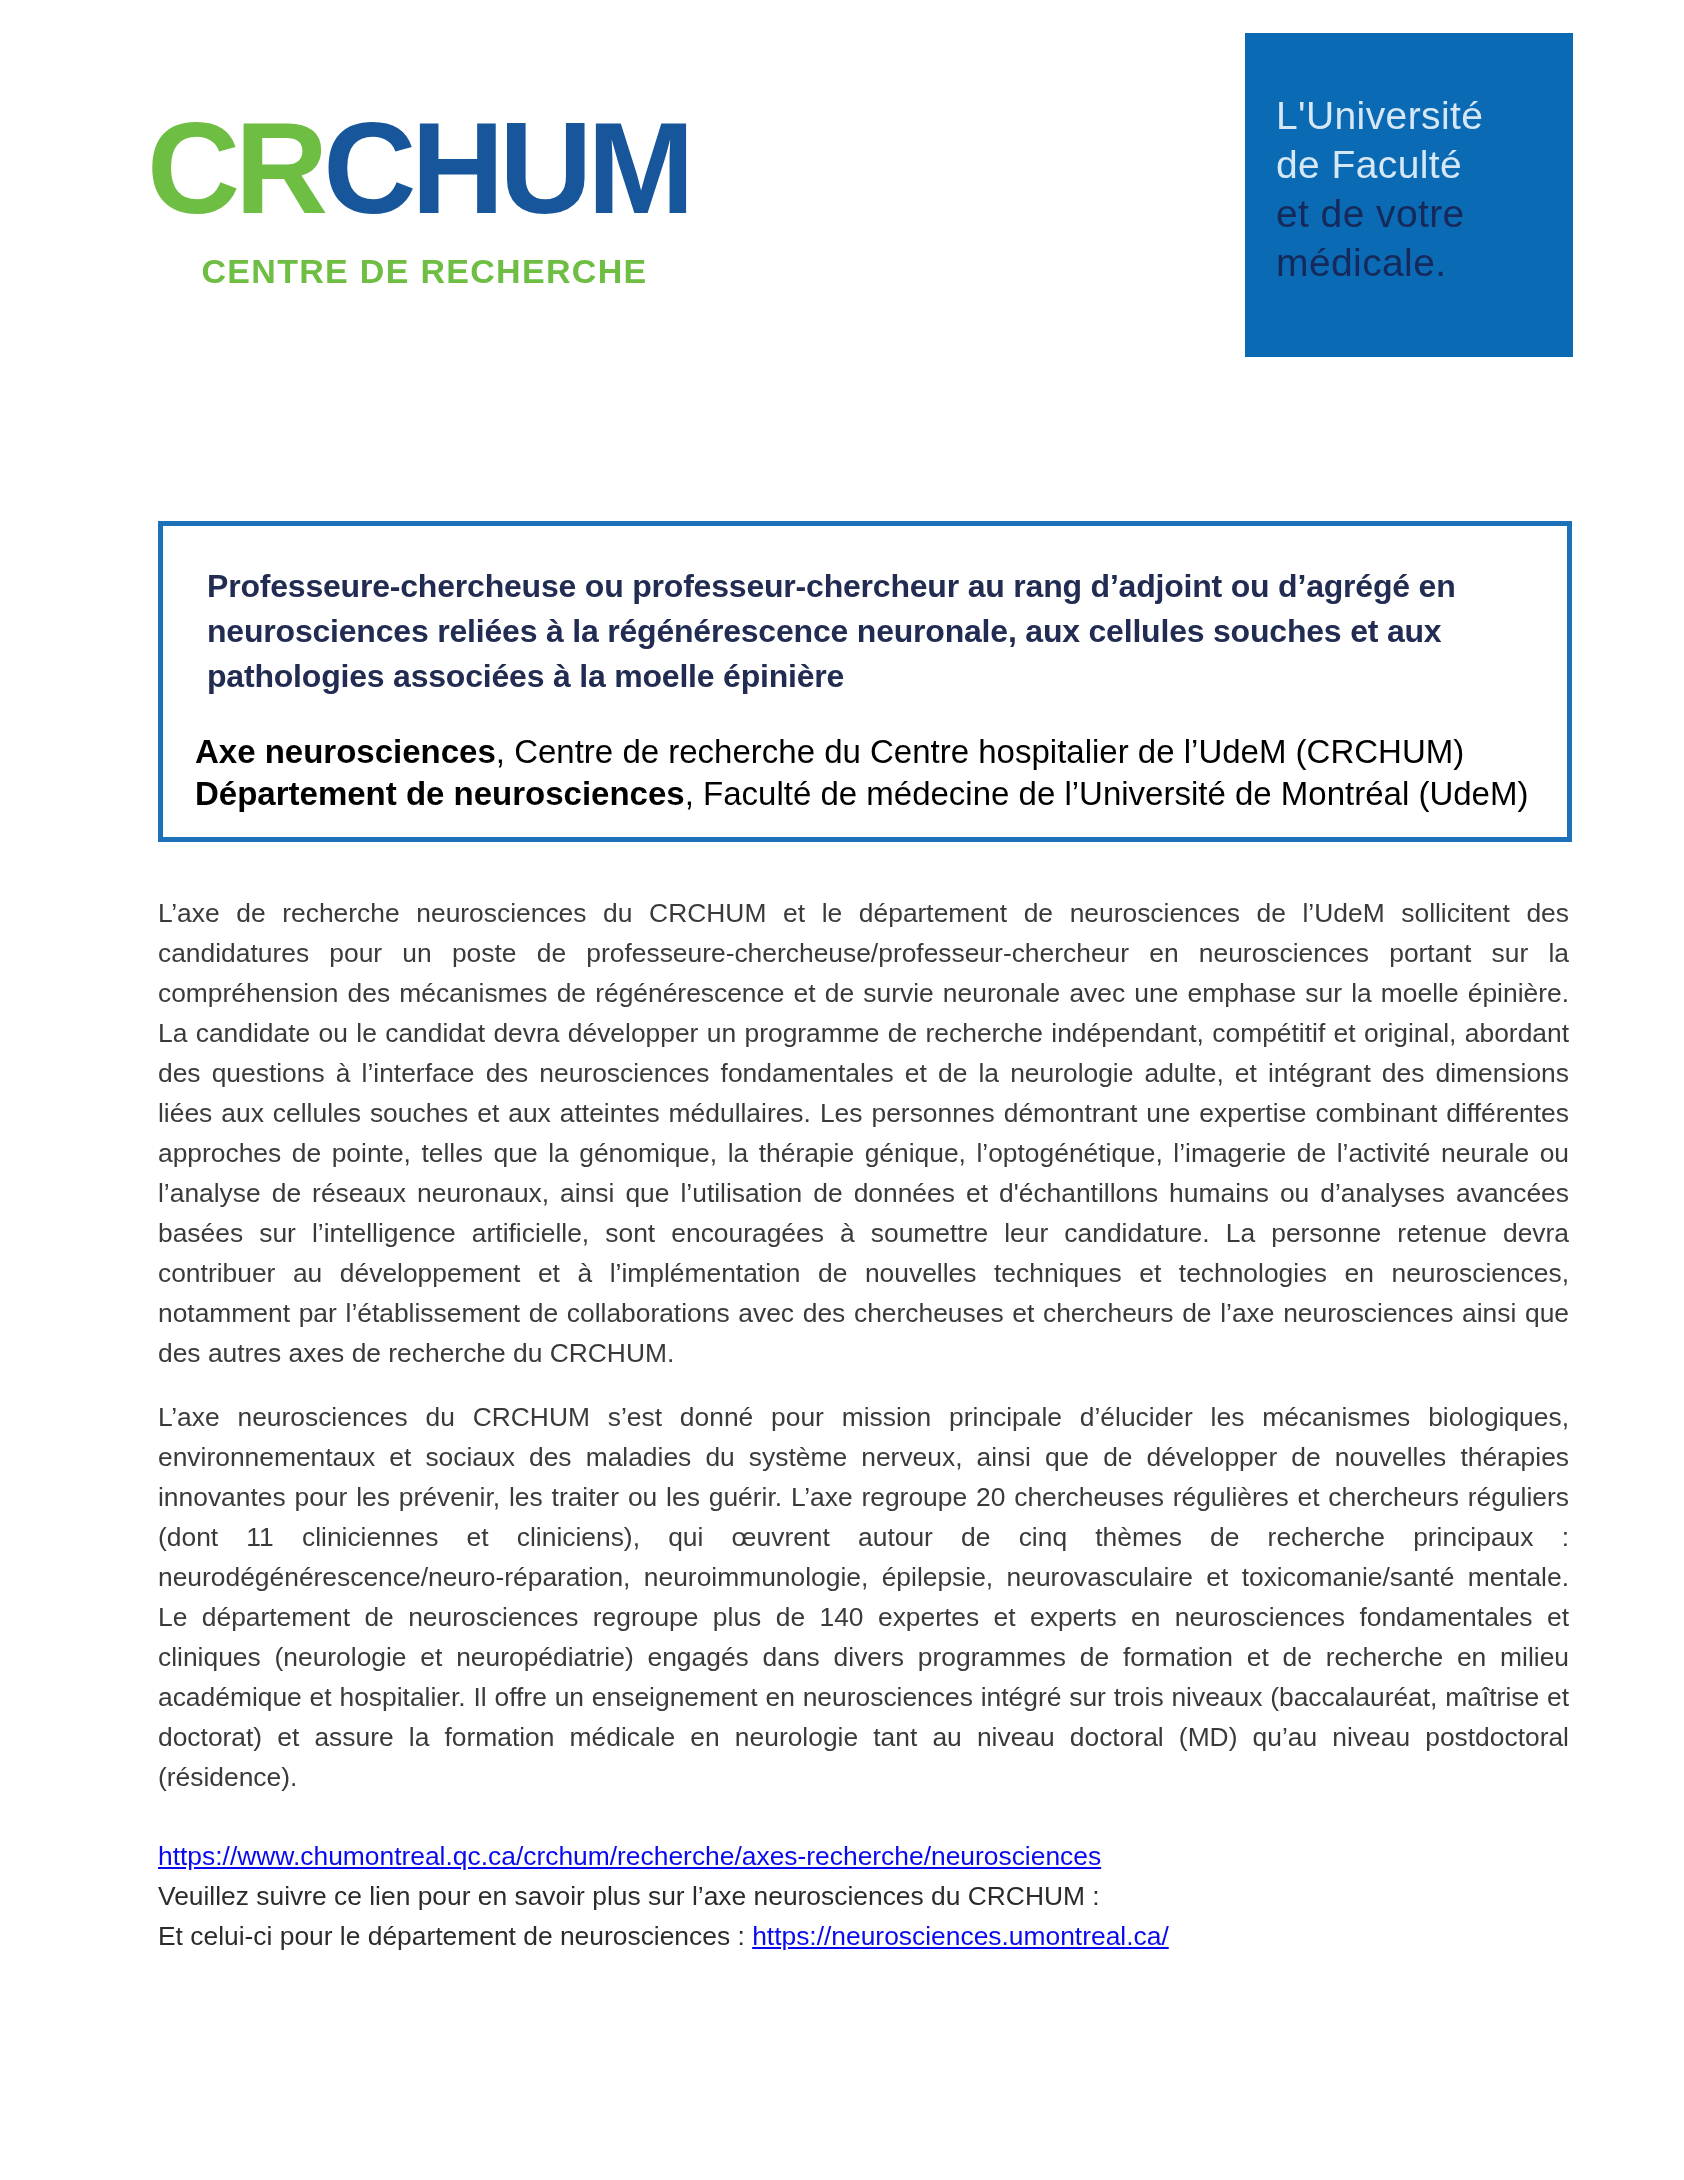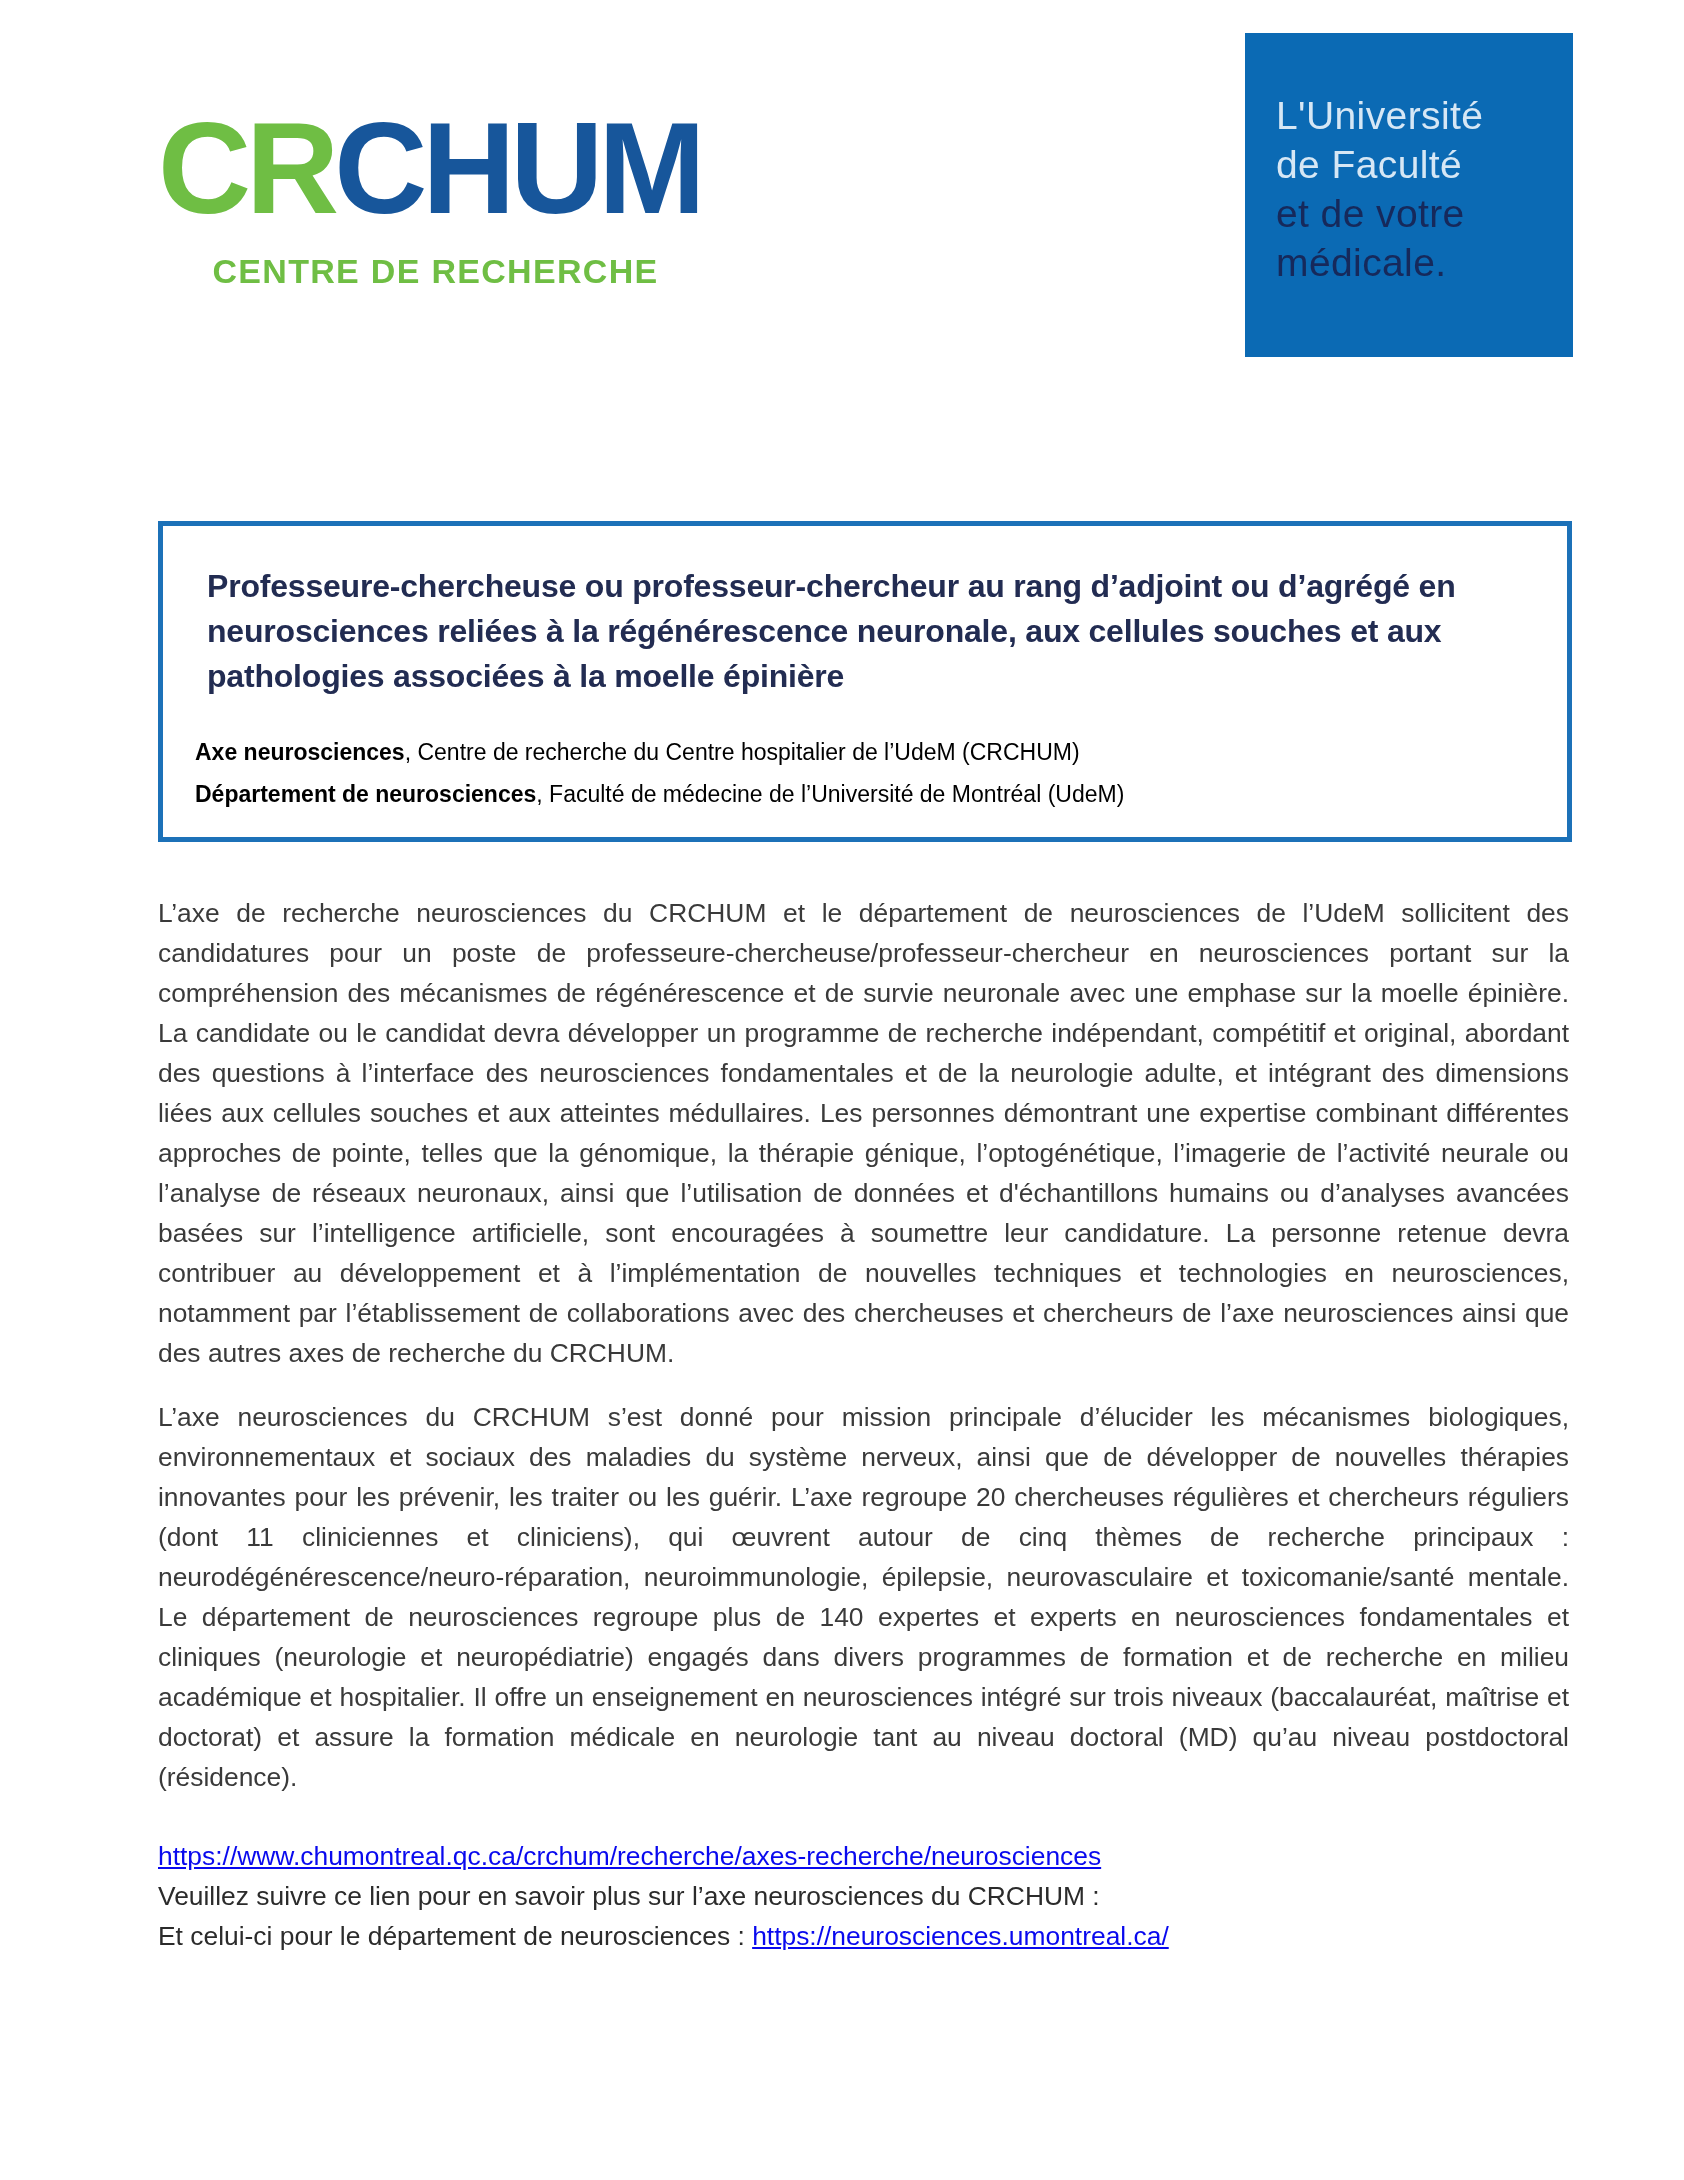--- a/index.html
+++ b/index.html
@@ -4,21 +4,21 @@
 <style>
   html,body{margin:0;padding:0;background:#e8e8e8;}
   .page{
     position:relative;
     width:1685px;height:2181px;
     background:#ffffff;
     font-family:"Liberation Sans", sans-serif;
     overflow:hidden;
   }
   
-  .logo{position:absolute;left:158px;top:104px;width:555px;}
+  .logo{position:absolute;left:147px;top:104px;width:555px;}
   .logo-word{
     font-size:129px;font-weight:bold;line-height:1;
     letter-spacing:-5.1px;white-space:nowrap;
   }
   .logo-cr{color:#6FBE44;}
   .logo-chum{color:#17569B;}
   .logo-tagline{
     margin-top:19px;text-align:center;
     font-size:34px;font-weight:bold;letter-spacing:1.3px;
     color:#6FBE44;white-space:nowrap;
@@ -35,21 +35,21 @@
   
   .title-box{
     position:absolute;left:158px;top:521px;width:1414px;
     box-sizing:border-box;border:5.1px solid #1C71B8;
     padding:25.6px 32px 22px 32px;background:#ffffff;
   }
   .job-title{
     margin:12px;font-size:32px;font-weight:bold;line-height:45px;
     color:#222C52;letter-spacing:-0.2px;
   }
-  .affiliations{margin-top:32px;font-size:23px;line-height:42px;color:#000000;}
+  .affiliations{margin-top:32px;font-size:33px;line-height:42px;color:#000000;}
   .affil-org{font-weight:bold;}
   
   .content{
     position:absolute;left:158px;top:893px;width:1411px;
     font-size:26.4px;line-height:40px;color:#3A3A3A;
   }
   .content p{margin:0 0 24px 0;text-align:justify;}
   .links-block{margin-top:39px;text-align:left;color:#2b2b2b;}
   .links-block a{color:#0909EE;text-decoration:underline;cursor:pointer;word-break:break-all;}
 </style>

